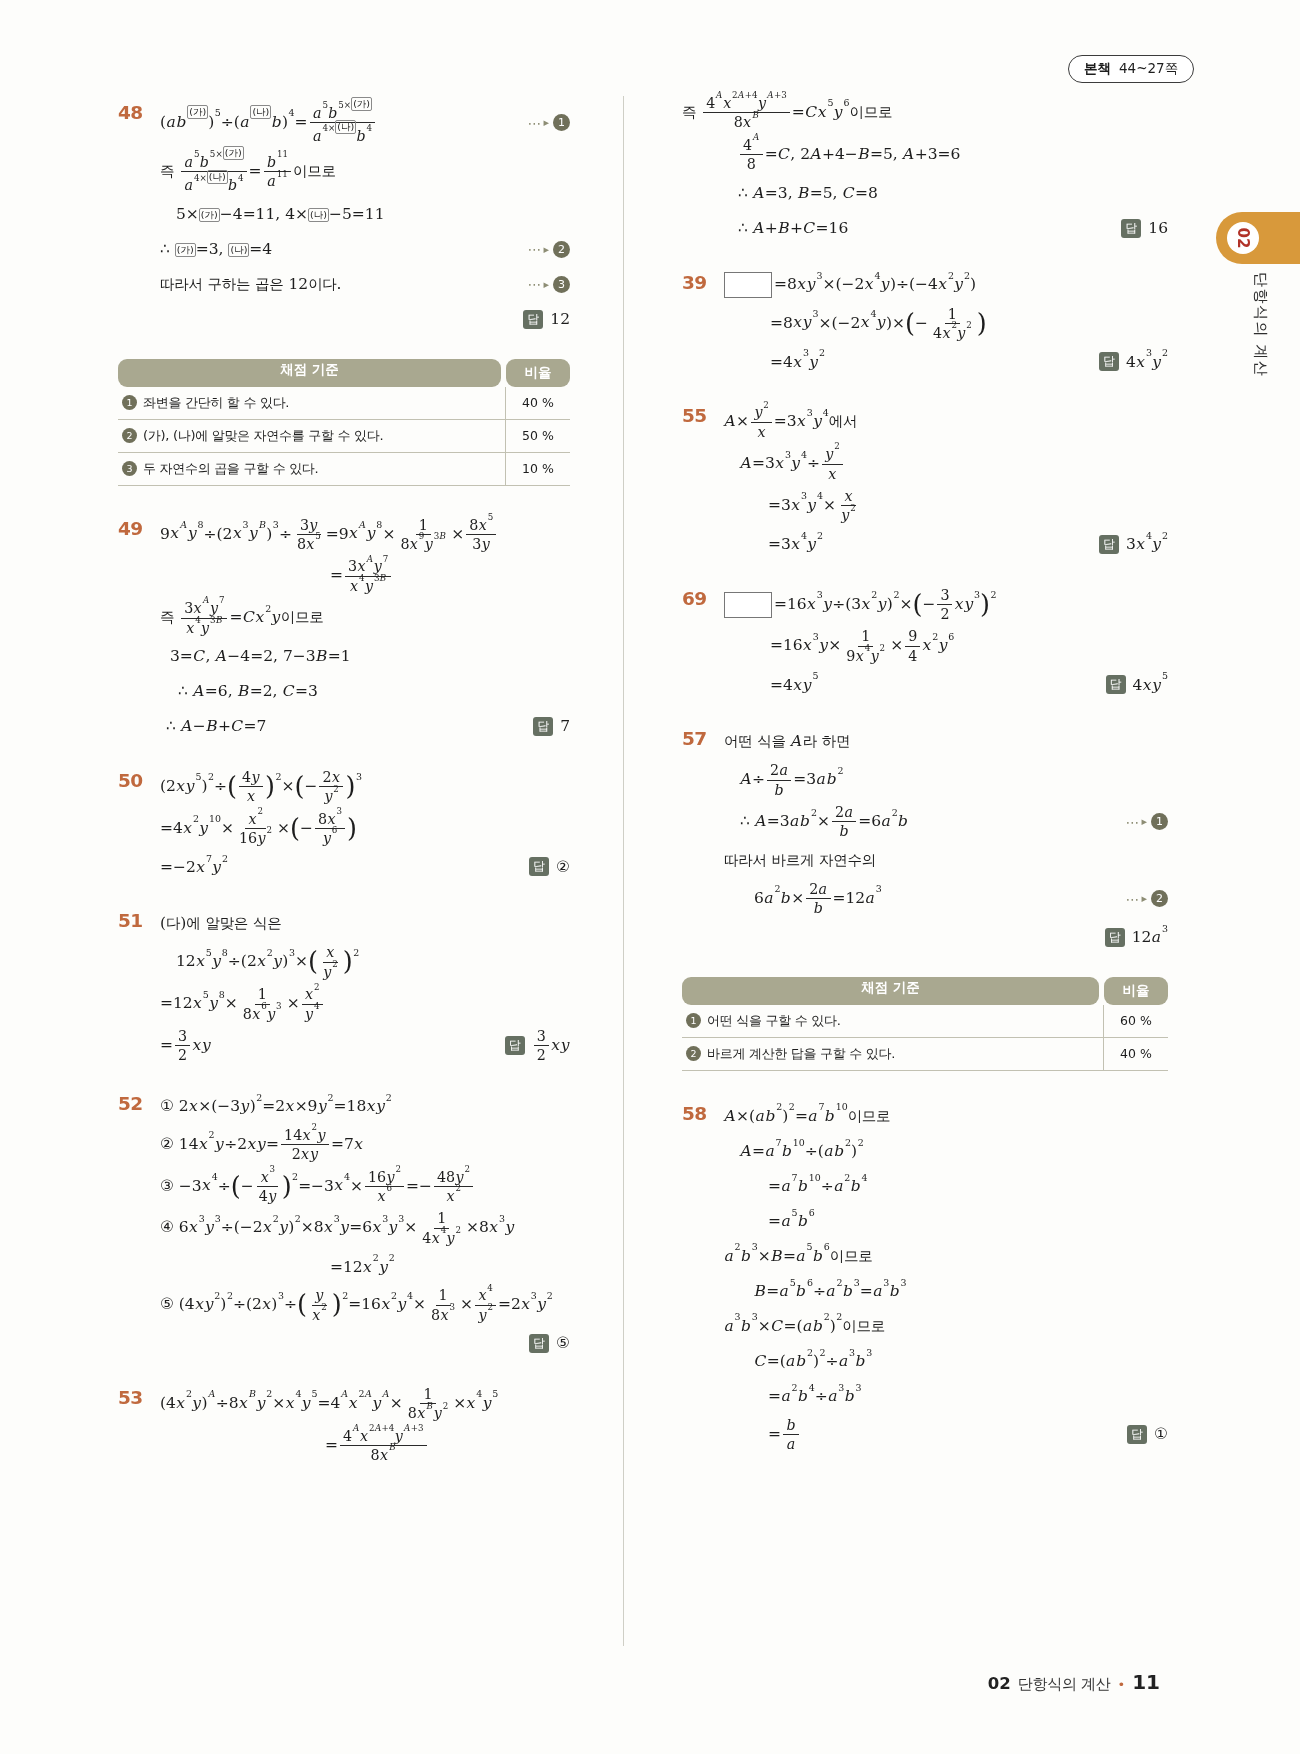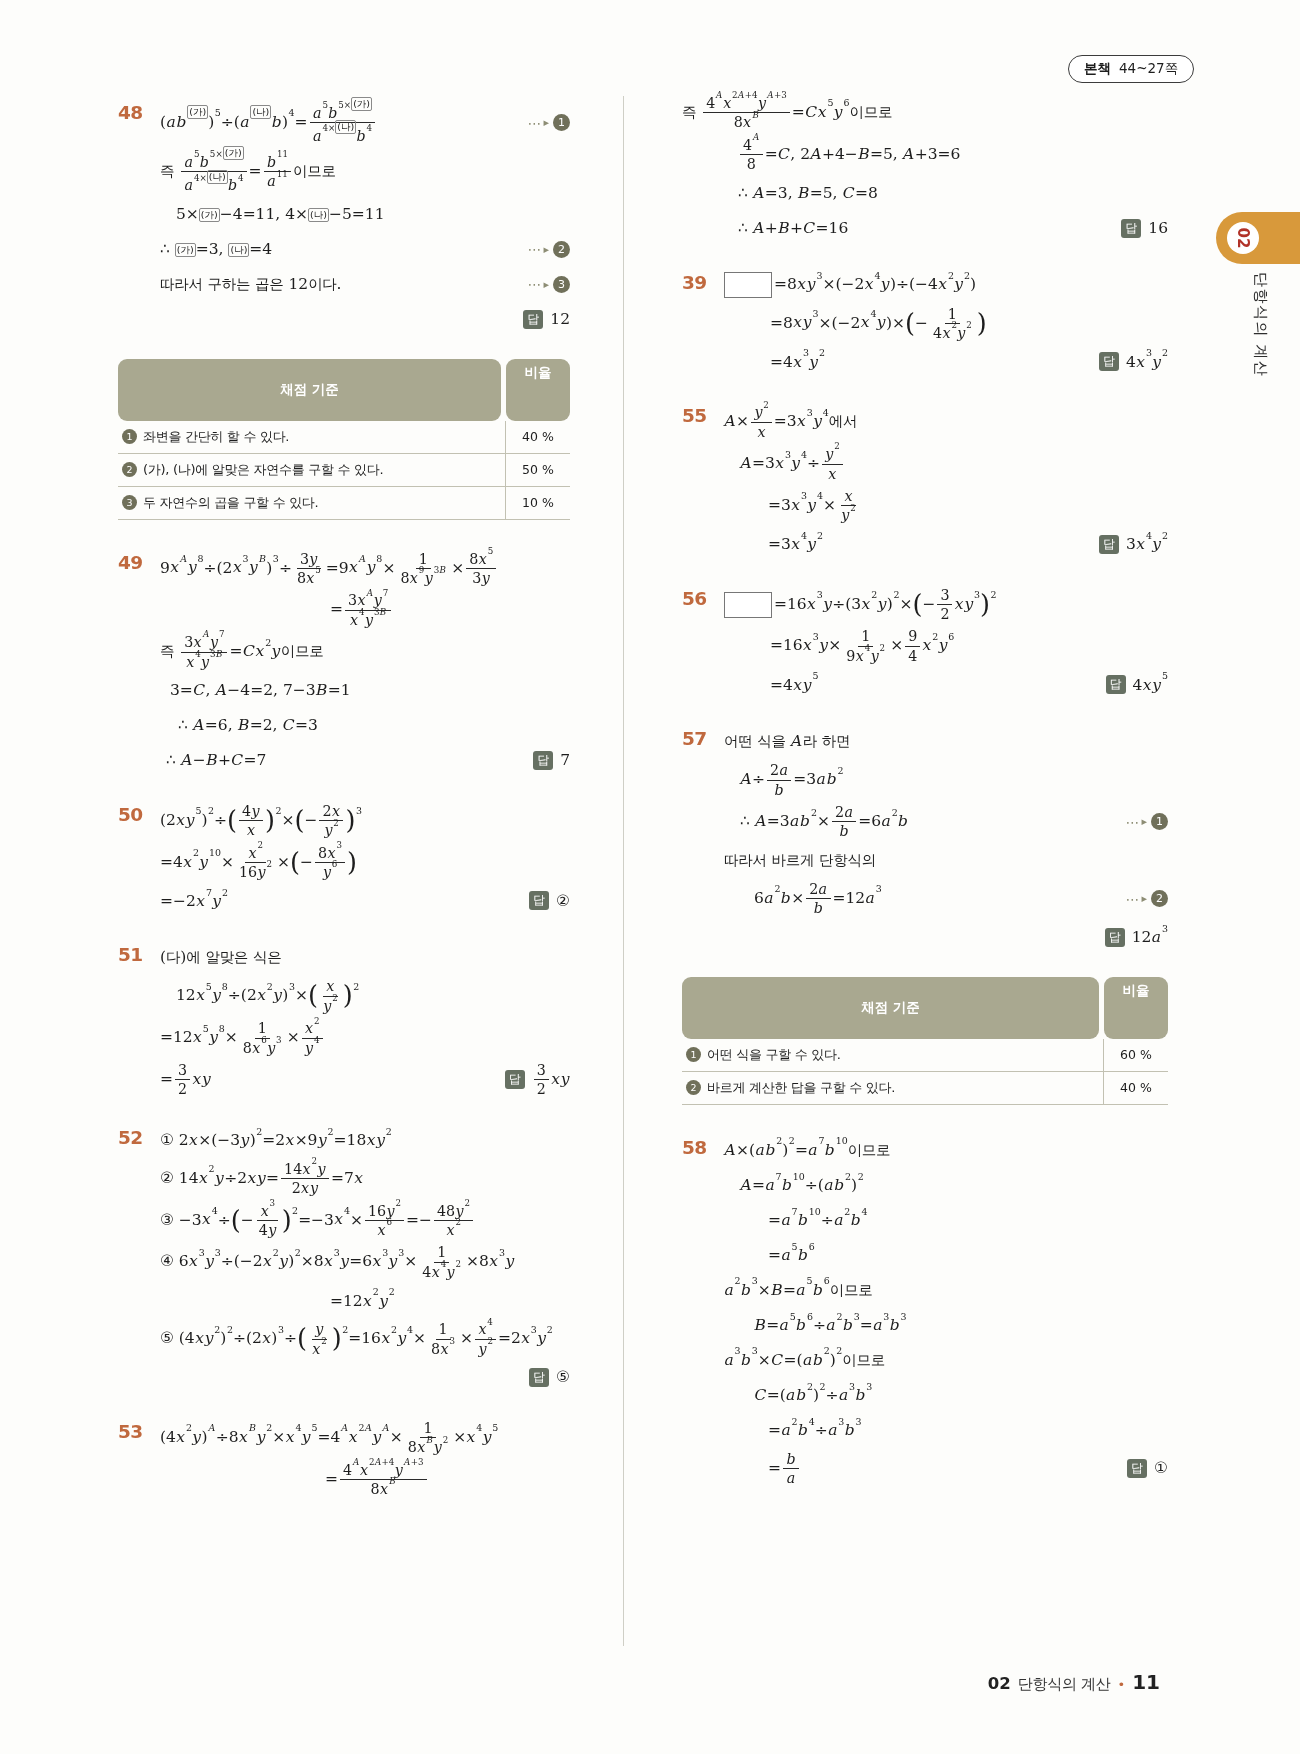--- a/index.html
+++ b/index.html
@@ -54,21 +54,21 @@
         font-family:"DejaVu Sans",sans-serif}
   .circ.sm{width:15px;height:15px;font-size:9.5px;margin-right:6px}
   .ansmark{display:inline-flex;align-items:center;margin-left:10px;flex:none}
   .ansic{display:inline-flex;align-items:center;justify-content:center;background:#667062;color:#fff;
          border-radius:3px;font-size:12px;width:20px;height:19px;margin-right:7px;flex:none}
   .ansval{font-size:15.5px}
   
   .gtable{margin:12px 0 28px}
   .ghead{display:flex;gap:5px}
   .gh1{flex:1;background:#a9a890;color:#fff;border-radius:9px;text-align:center;font-size:13.5px;
-       font-weight:bold;padding:22px 0}
+       font-weight:bold;padding:2px 0}
   .gh2{width:64px;background:#a9a890;color:#fff;border-radius:9px;text-align:center;font-size:13.5px;
        font-weight:bold;padding:5px 0}
   .grow{display:flex;border-bottom:1px solid #c2c1b2;font-size:13px;align-items:stretch}
   .gl{flex:1;display:flex;align-items:center;padding:7px 4px}
   .glt{letter-spacing:-.3px}
   .gv{width:64px;text-align:center;border-left:1px solid #c2c1b2;display:flex;align-items:center;
       justify-content:center;font-size:12.5px}
   
   .footer{position:absolute;right:140px;bottom:60px;display:flex;align-items:baseline;gap:7px}
   .fchap{font-weight:bold;font-size:16.5px;color:#222}
@@ -464,21 +464,21 @@
           <span class="math" style="margin-left:44px">=3<i>x</i><sup>4</sup><i>y</i><sup>2</sup></span>
           <span class="sp"></span>
           <span class="ansmark">
             <span class="ansic">답</span>
             <span class="math ansval">3<i>x</i><sup>4</sup><i>y</i><sup>2</sup></span>
           </span>
         </div>
       </div>
     </div>
     <div class="prob">
-      <div class="pnum">56</div>
+      <div class="pnum">69</div>
       <div class="pbody">
         <div class="line">
           <span class="math" style="margin-left:0px"><span class="blank"></span>=16<i>x</i><sup>3</sup><i>y</i>÷(3<i>x</i><sup>2</sup><i>y</i>)<sup>2</sup>×<span class="bigp">(</span>−<span class="frac">
               <span class="fn">3</span>
               <span class="fd">2</span>
             </span><i>x</i><i>y</i><sup>3</sup><span class="bigp">)</span><sup>2</sup></span>
           <span class="sp"></span>
         </div>
         <div class="line">
           <span class="math" style="margin-left:46px">=16<i>x</i><sup>3</sup><i>y</i>×<span class="frac">
@@ -520,21 +520,21 @@
               <span class="fd"><i>b</i></span>
             </span>=6<i>a</i><sup>2</sup><i>b</i></span>
           <span class="sp"></span>
           <span class="arrowmark">
             <span class="dots">⋯</span>
             <span class="tri">▸</span>
             <span class="circ">1</span>
           </span>
         </div>
         <div class="line">
-          <span class="math" style="margin-left:0px"><span class="kr">따라서</span> <span class="kr">바르게</span> <span class="kr">단항식의</span></span>
+          <span class="math" style="margin-left:0px"><span class="kr">따라서</span> <span class="kr">바르게</span> <span class="kr">자연수의</span></span>
           <span class="sp"></span>
         </div>
         <div class="line">
           <span class="math" style="margin-left:30px">6<i>a</i><sup>2</sup><i>b</i>×<span class="frac">
               <span class="fn">2<i>a</i></span>
               <span class="fd"><i>b</i></span>
             </span>=12<i>a</i><sup>3</sup></span>
           <span class="sp"></span>
           <span class="arrowmark">
             <span class="dots">⋯</span>

